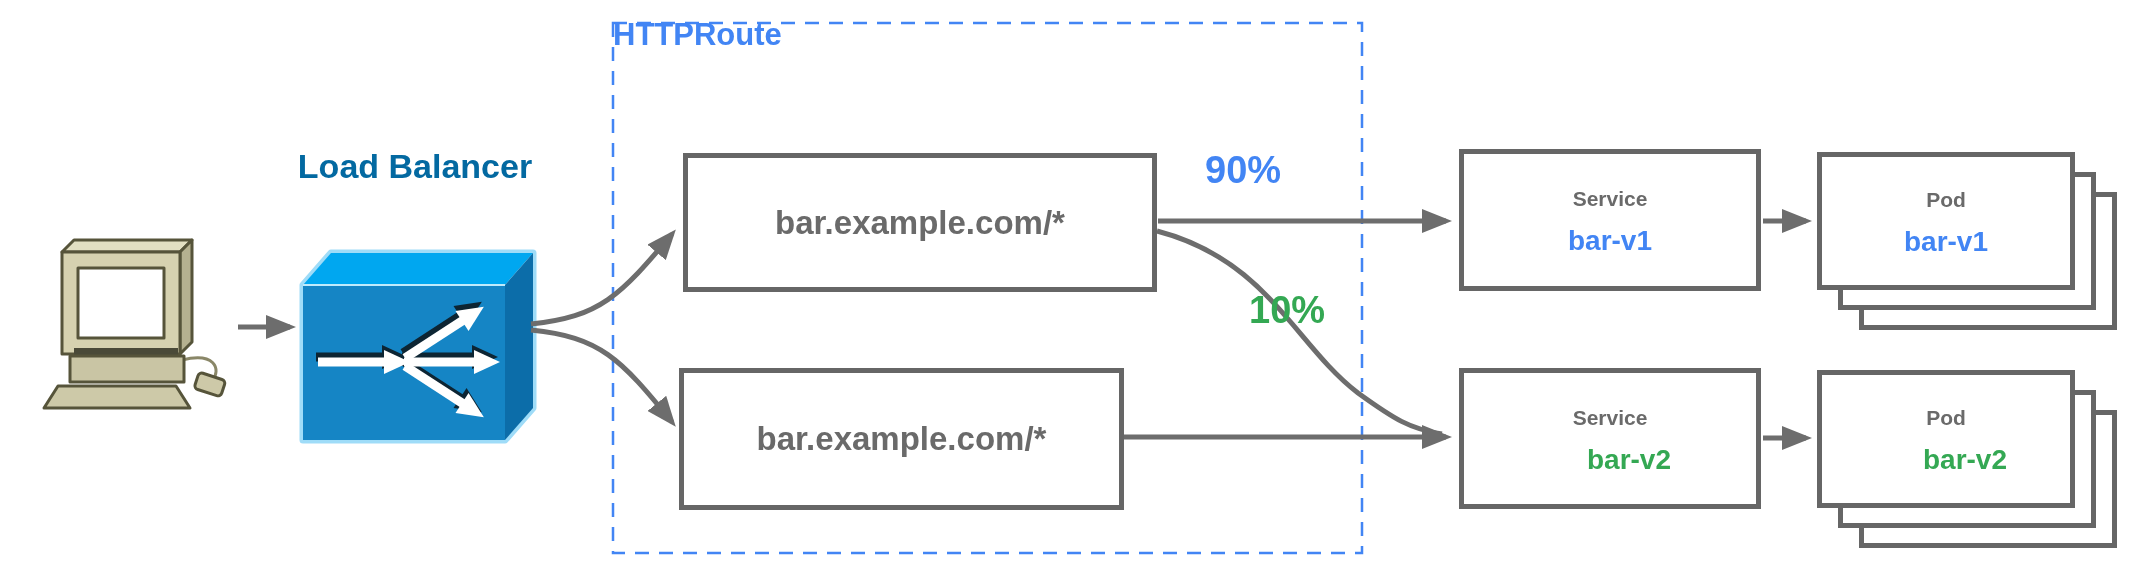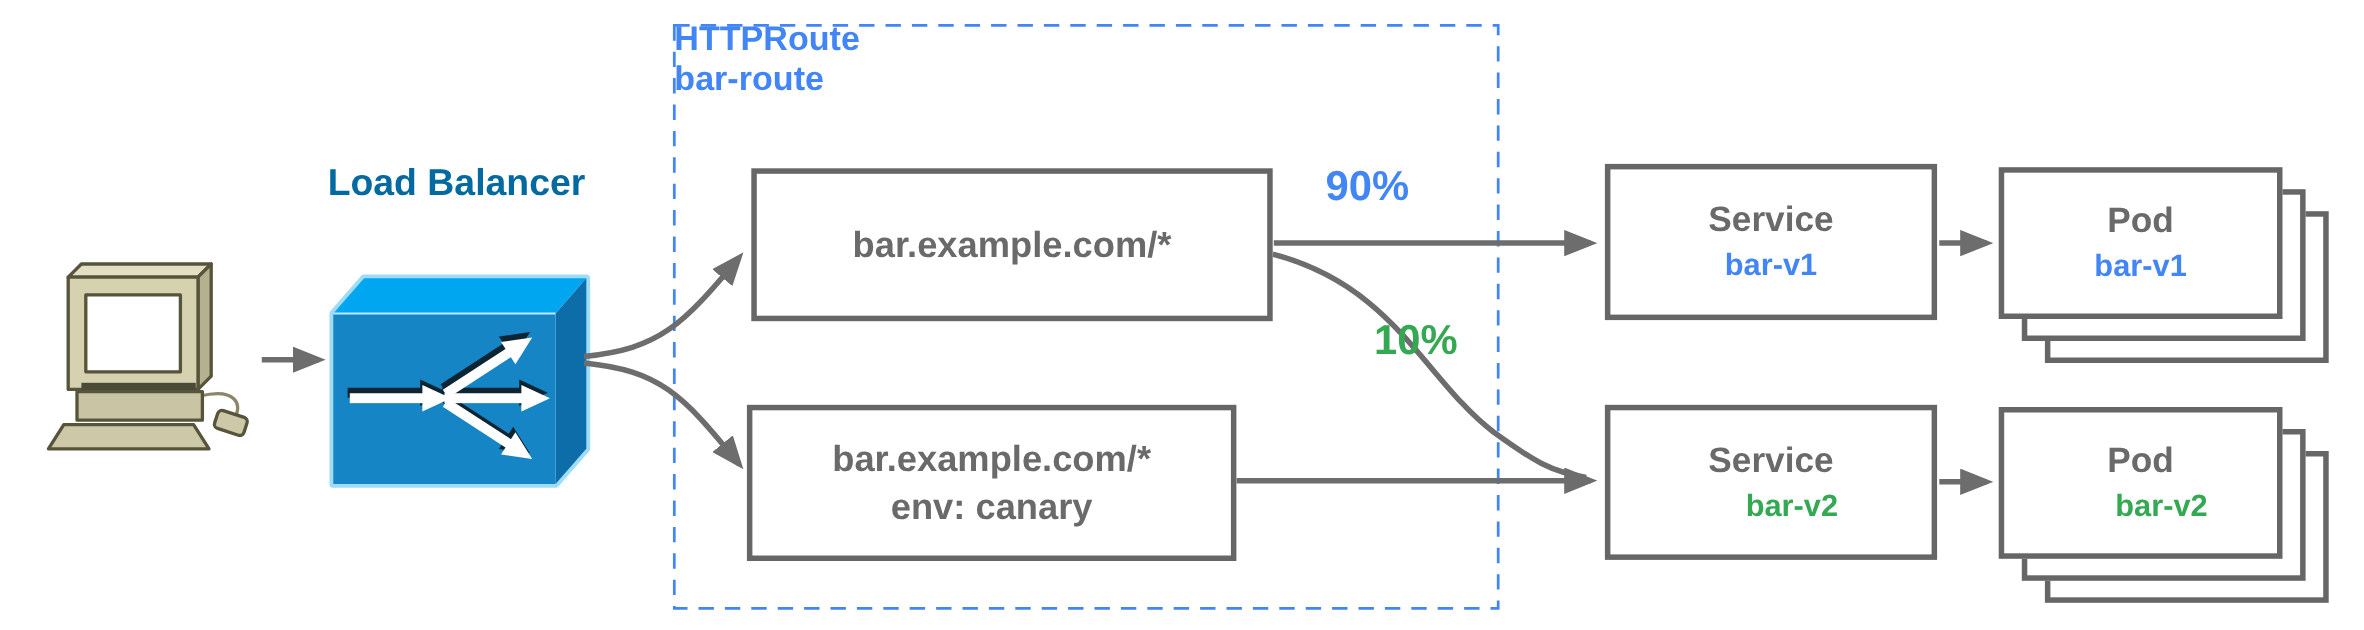--- a/index.html
+++ b/index.html
@@ -7,21 +7,21 @@
     position:relative;width:2149px;height:573px;background:#ffffff;
     font-family:"Liberation Sans",sans-serif;overflow:hidden;
   }
   .layer{position:absolute;left:0;top:0;}
   .box{
     position:absolute;box-sizing:border-box;border:5px solid #666666;background:#ffffff;
     display:flex;flex-direction:column;align-items:center;justify-content:center;
     text-align:center;
   }
   .rule-text{font-size:33px;font-weight:bold;color:#6a6a6a;line-height:44px;}
-  .kind-text{font-size:32px;font-weight:bold;color:#6a6a6a;line-height:42px;}
+  .kind-text{font-size:21px;font-weight:bold;color:#6a6a6a;line-height:42px;}
   .name-text{font-size:28px;font-weight:bold;line-height:42px;}
   .blue{color:#4285f4;}
   .green{color:#34a853;margin-left:38px;}
   .title-label{
     position:absolute;left:250px;top:147px;width:330px;text-align:center;
     font-size:34px;font-weight:bold;color:#0369a1;
   }
   .route-title{
     position:absolute;left:613px;top:16px;width:749px;text-align:left;
     font-size:31px;font-weight:bold;color:#4285f4;line-height:37px;
@@ -94,29 +94,27 @@
     <path d="M 1158 221 H 1446" fill="none" stroke="#6d6d6d" stroke-width="5" marker-end="url(#ah)"></path>
     <path d="M 1157 231 C 1268 260 1295 345 1358 393 C 1394 419 1410 429 1442 434" fill="none" stroke="#6d6d6d" stroke-width="5"></path>
     <path d="M 1124 437 H 1446" fill="none" stroke="#6d6d6d" stroke-width="5" marker-end="url(#ah)"></path>
     <path d="M 1763 221 H 1806 " fill="none" stroke="#6d6d6d" stroke-width="5" marker-end="url(#ah)"></path>
     <path d="M 1763 438 H 1806" fill="none" stroke="#6d6d6d" stroke-width="5" marker-end="url(#ah)"></path>
   </svg>
 
   <div class="title-label">Load Balancer</div>
 
   <div class="route-title" style="top:16px;">HTTPRoute</div>
-  <div class="route-title" style="top:53px;">bar-route</div>
 
   <div class="box" style="left:683px;top:153px;width:474px;height:139px;">
     <div class="rule-text">bar.example.com/*</div>
   </div>
 
   <div class="box" style="left:679px;top:368px;width:445px;height:142px;">
     <div class="rule-text">bar.example.com/*</div>
-    <div class="rule-text">env: canary</div>
   </div>
 
   <div class="weight w90 blue">90%</div>
   <div class="weight w10 green">10%</div>
 
   <div class="box" style="left:1459px;top:149px;width:302px;height:142px;">
     <div class="kind-text">Service</div>
     <div class="name-text blue">bar-v1</div>
   </div>
 

